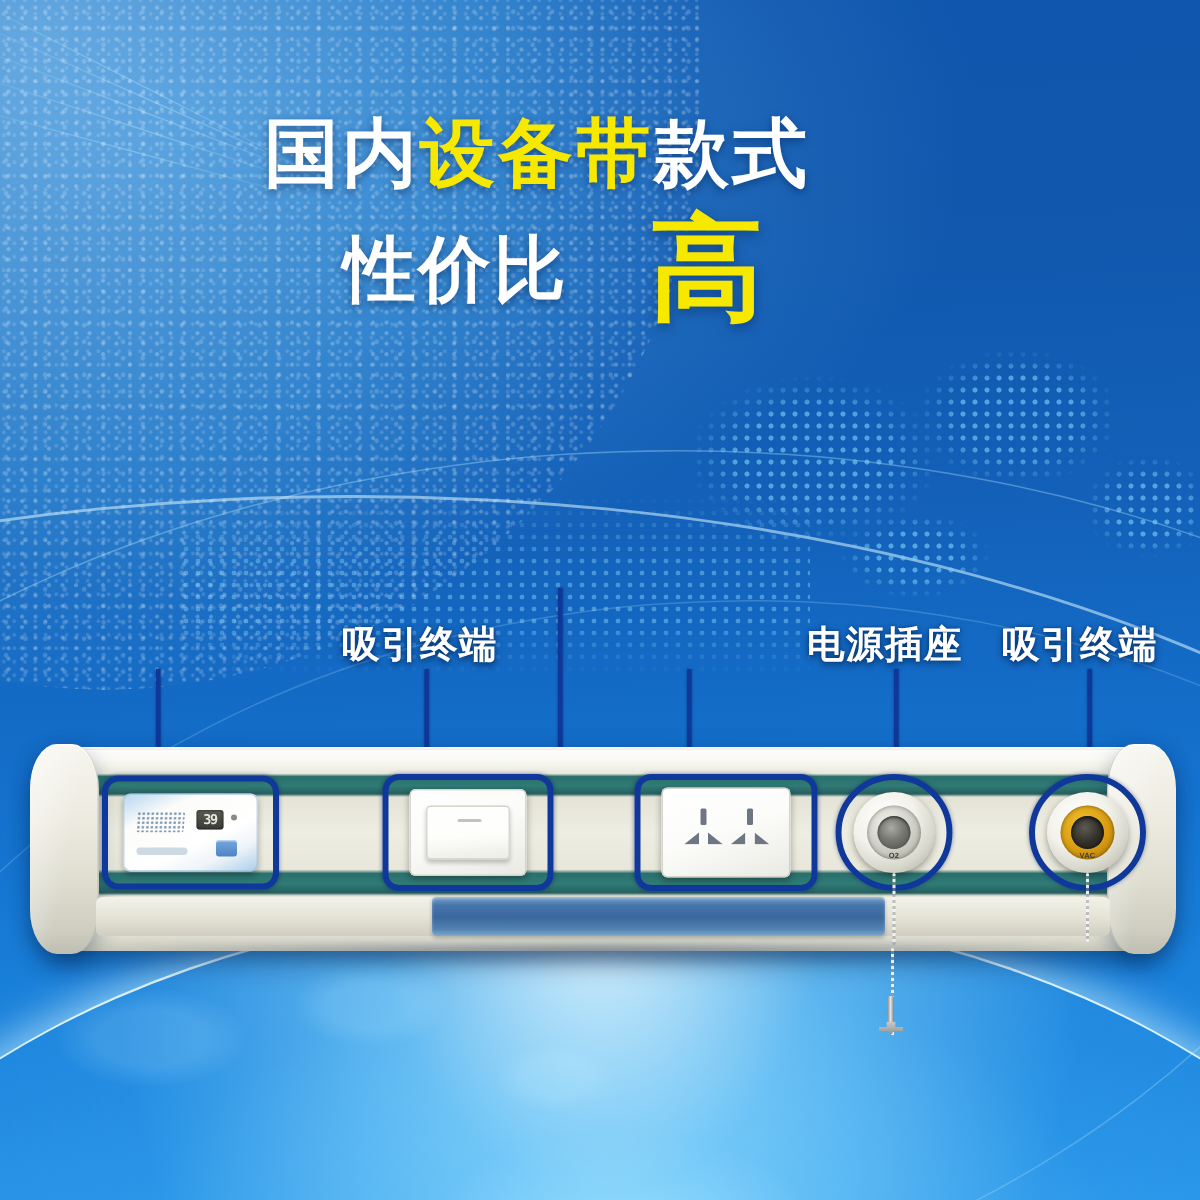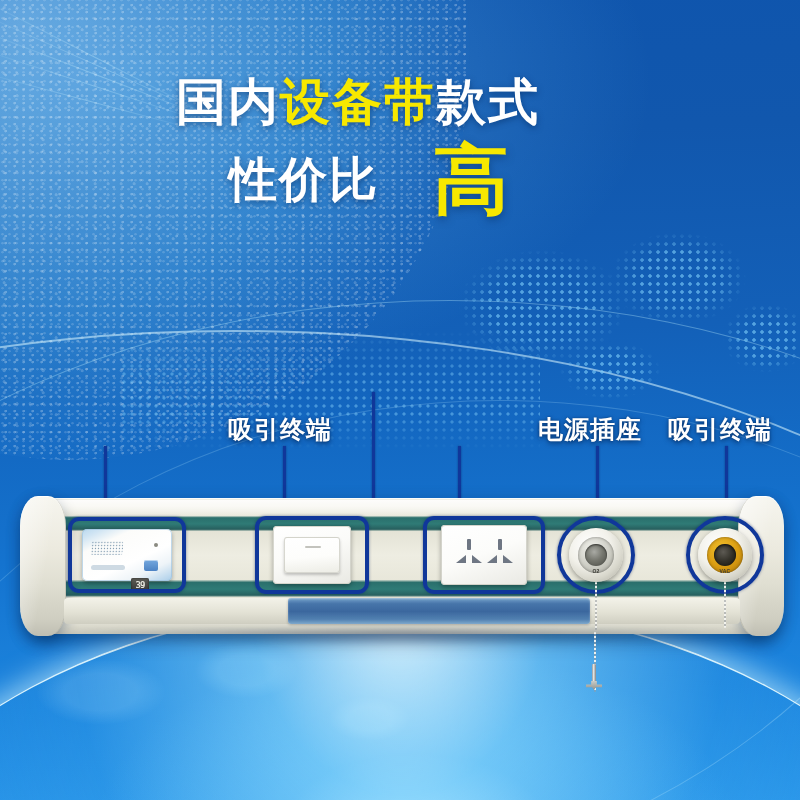--- a/index.html
+++ b/index.html
@@ -210,21 +210,20 @@
     border-radius:2px;
     transform:skewX(-4deg);
   }
   .ic-display {
     position:absolute; left:49px; top:11px; width:18px; height:13px;
     background:linear-gradient(180deg,#5c5c56,#3a3a36);
     border-radius:2px; color:#e8e8df; font-size:9px; font-weight:bold;
     display:flex; align-items:center; justify-content:center;
     font-family:"DejaVu Sans Mono",monospace; letter-spacing:-1px;
     box-shadow:inset 0 0 2px rgba(0,0,0,.7);
-    margin-top:38px;
   }
   .ic-led { position:absolute; left:72px; top:14px; width:4px; height:4px; border-radius:50%; background:#8a8a80; }
   .ic-btn {
     position:absolute; left:62px; top:31px; width:14px; height:11px;
     background:linear-gradient(180deg,#74a8de,#4d83c4); border-radius:2px;
     box-shadow:inset 0 1px 0 rgba(255,255,255,.5);
   }
   .ic-slot { position:absolute; left:9px; top:36px; width:34px; height:5px; background:rgba(190,205,218,.75); border-radius:3px; }
 
   

